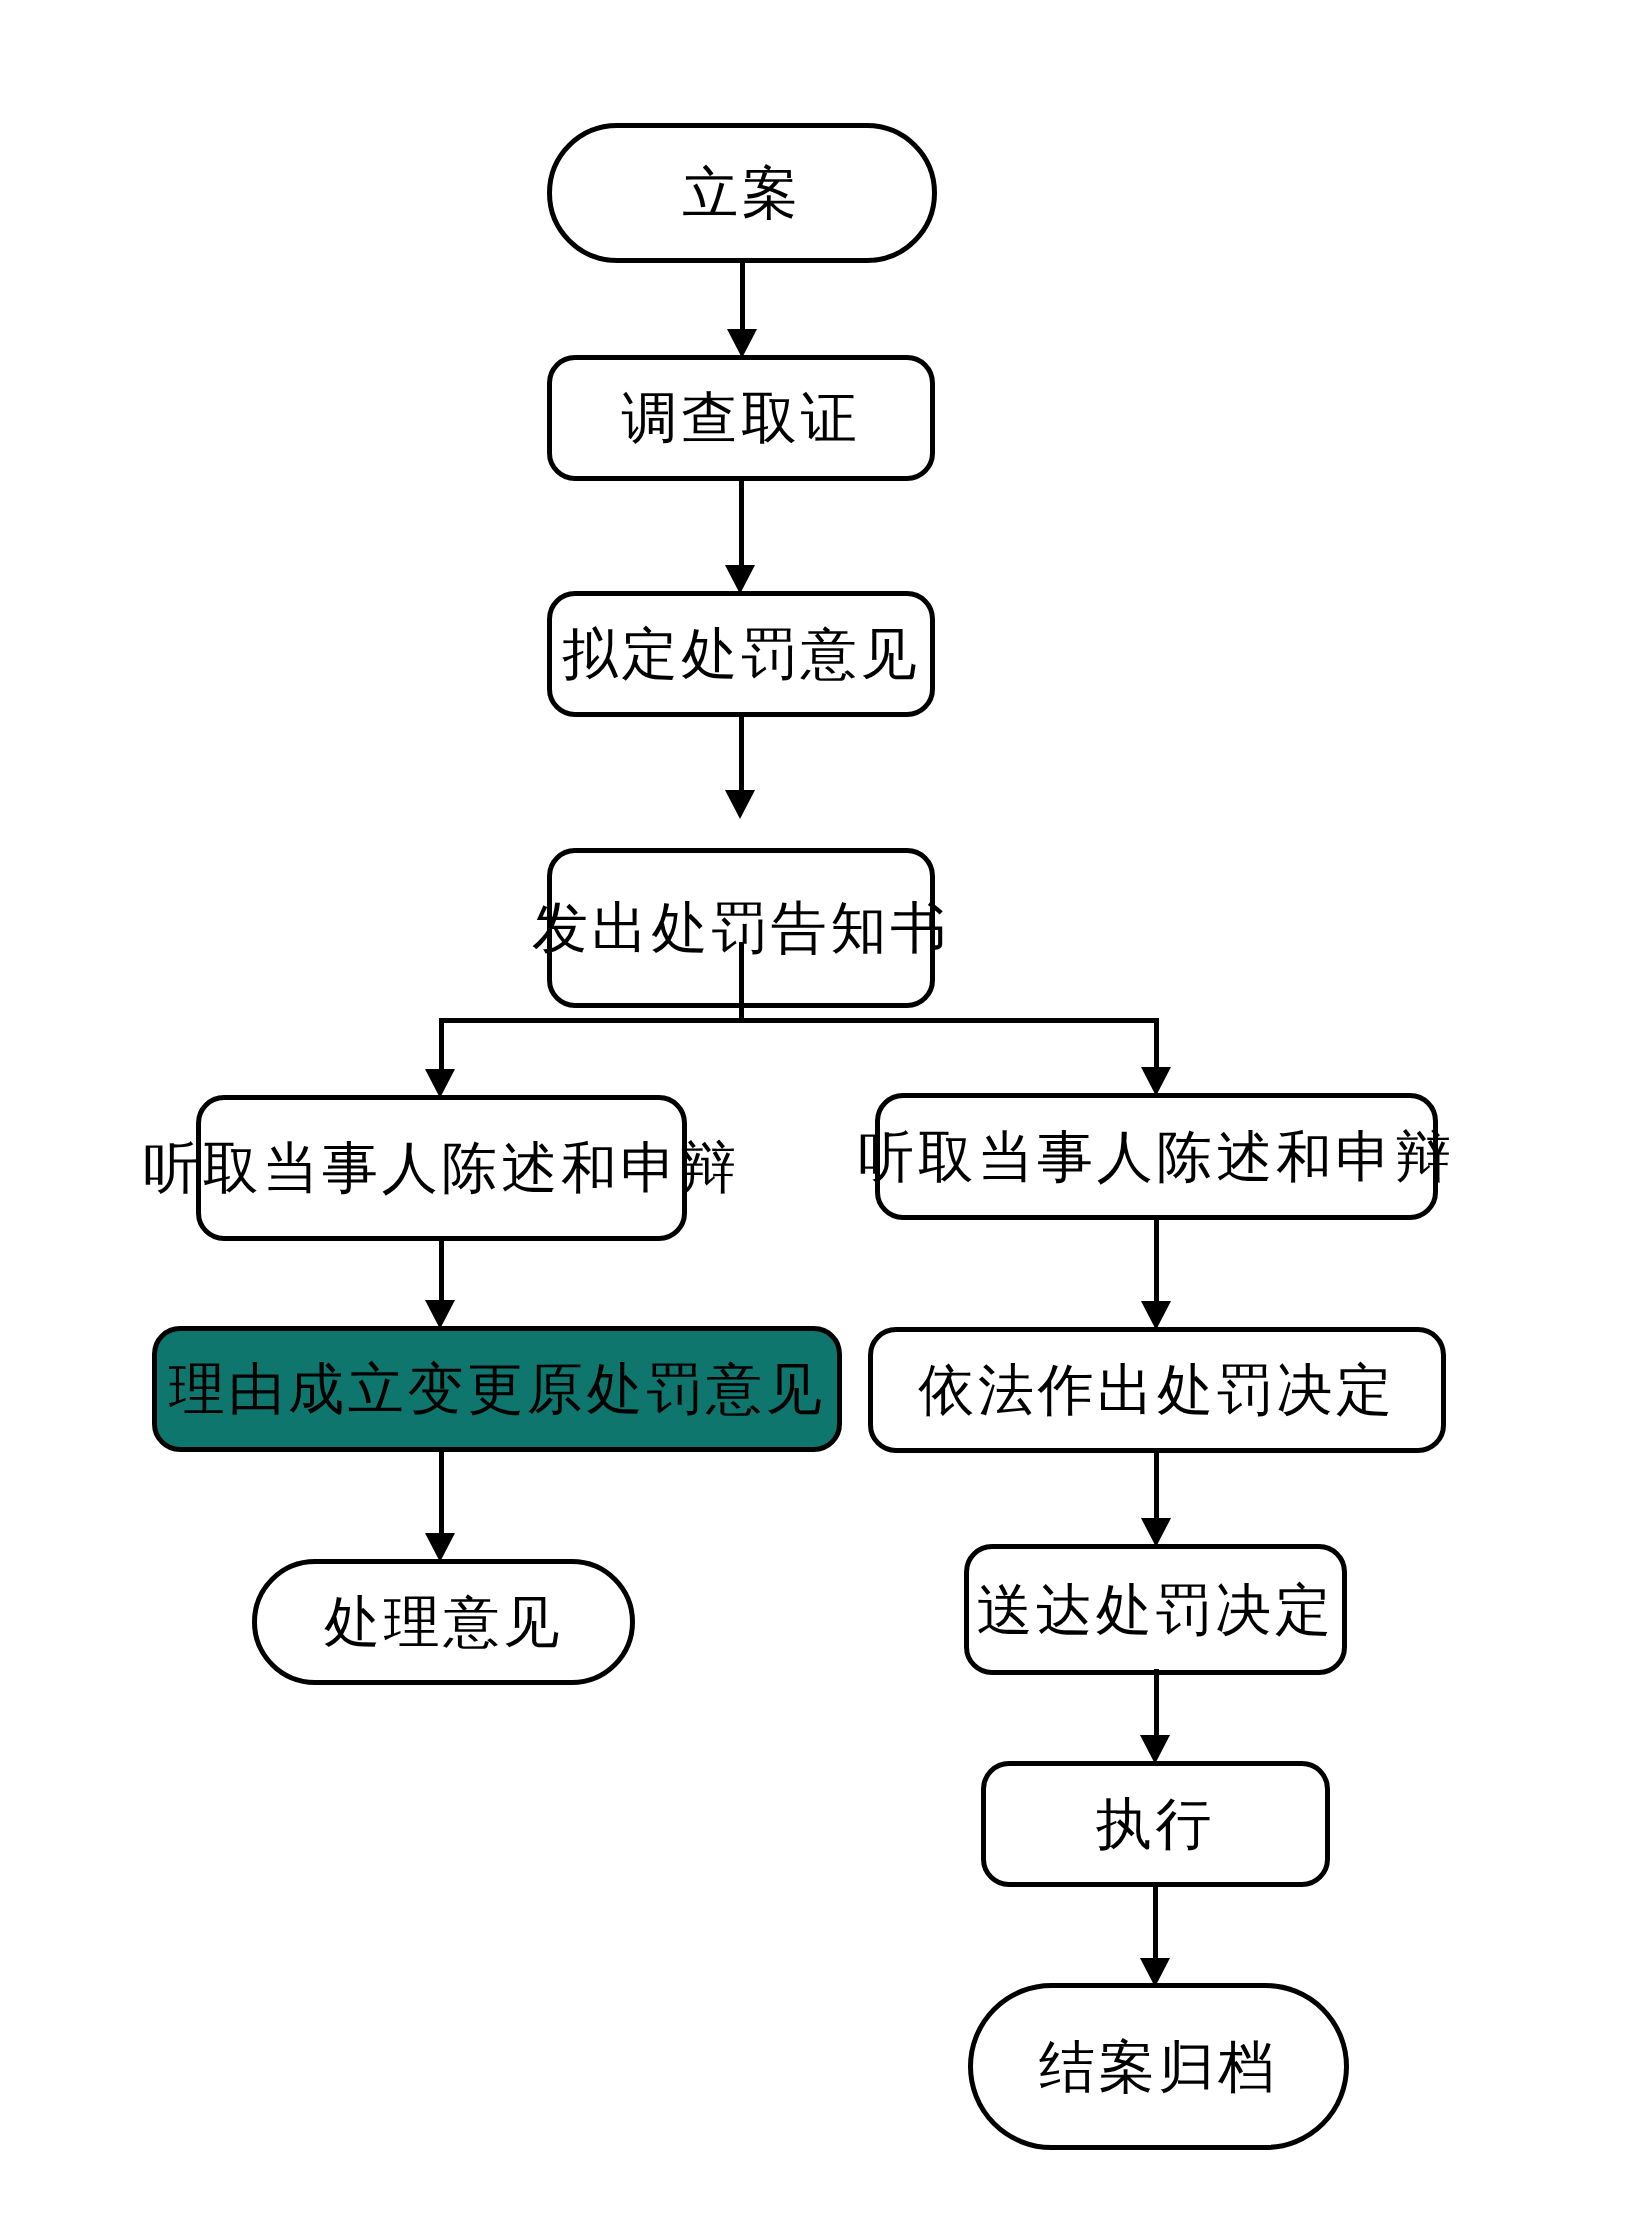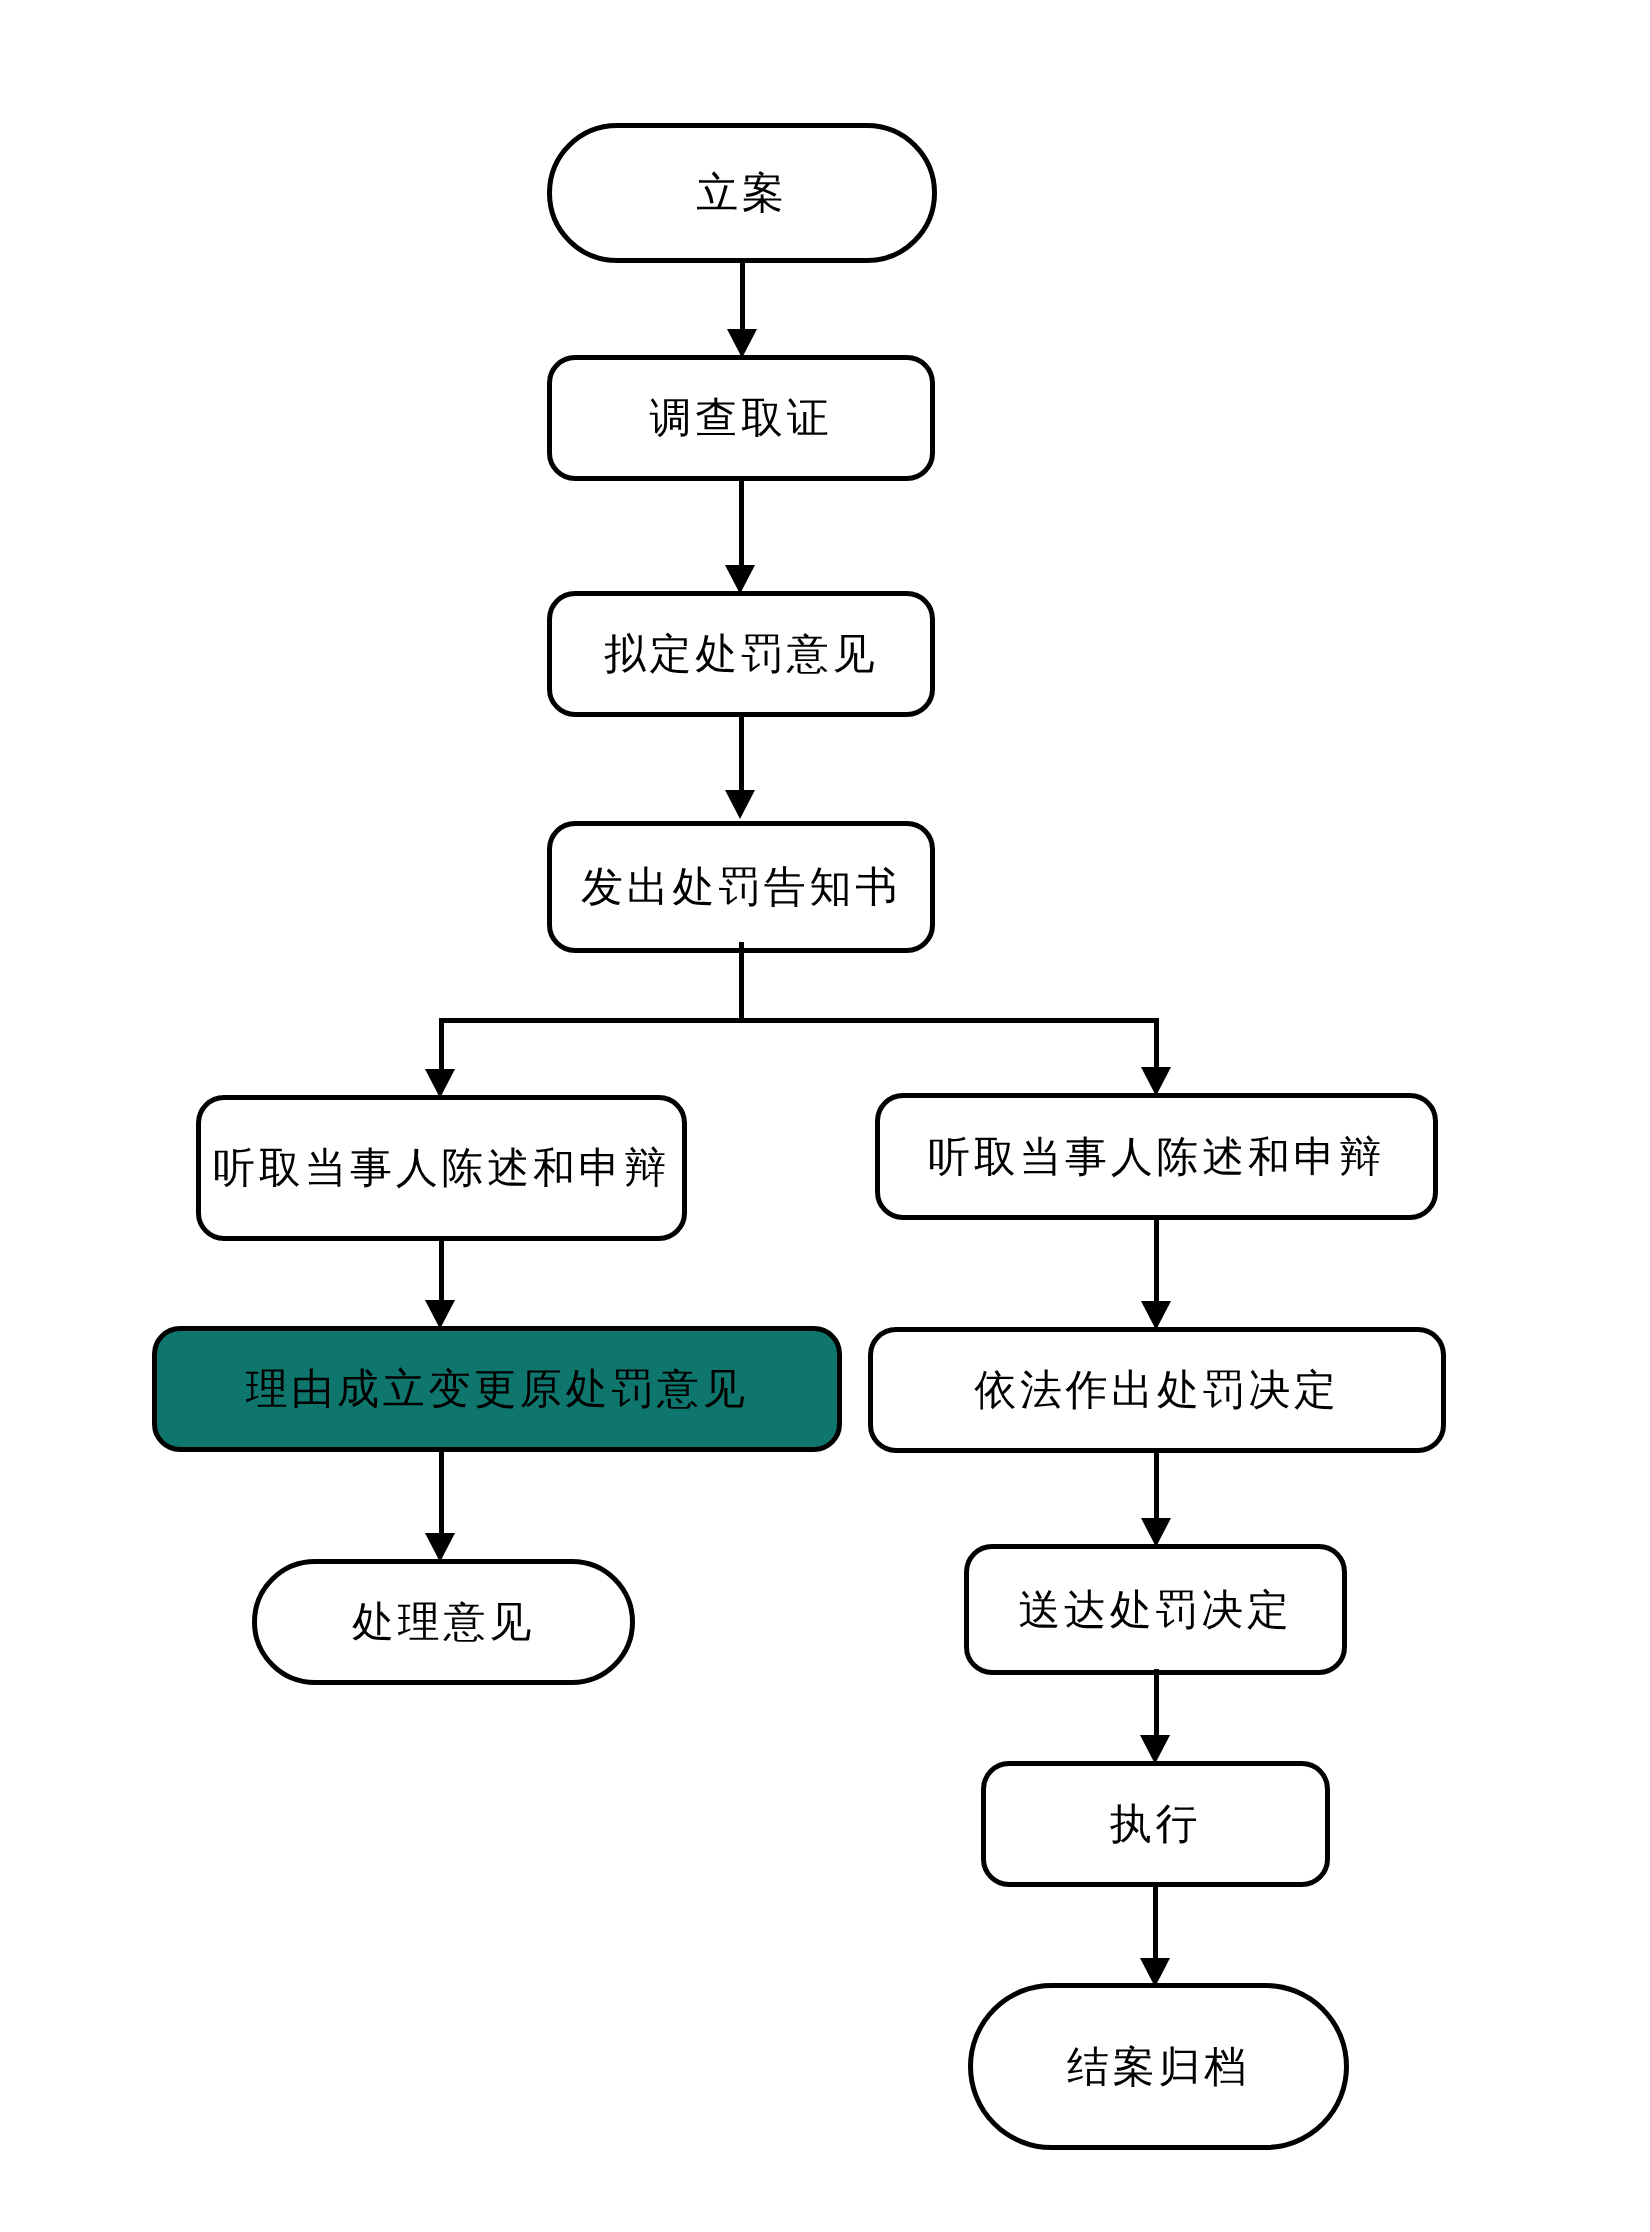--- a/index.html
+++ b/index.html
@@ -16,21 +16,21 @@
     position:absolute;
     box-sizing:border-box;
     border:5.5px solid #000000;
     background:#ffffff;
     display:flex;
     align-items:center;
     justify-content:center;
   }
   .node.rect    { border-radius:28px; }
   .node .label {
-    font-size:42px;
+    font-size:56px;
     color:#000000;
     letter-spacing:3.7px;
     white-space:nowrap;
     line-height:1;
   }
   .vline { position:absolute; width:4.6px;  background:#000000; }
   .hline { position:absolute; height:4.6px; background:#000000; }
   .arrowhead {
     position:absolute;
     width:0; height:0;
@@ -45,21 +45,21 @@
 <div class="canvas">
     <div class="node stadium" style="left: 547px; top: 123px; width: 390px; height: 140px; border-radius: 70px; border-color: rgb(0, 0, 0); background: rgb(255, 255, 255);">
       <span class="label">立案</span>
     </div>
     <div class="node rect" style="left: 547px; top: 355px; width: 388px; height: 126px; border-color: rgb(0, 0, 0); background: rgb(255, 255, 255);">
       <span class="label">调查取证</span>
     </div>
     <div class="node rect" style="left: 547px; top: 591px; width: 388px; height: 126px; border-color: rgb(0, 0, 0); background: rgb(255, 255, 255);">
       <span class="label">拟定处罚意见</span>
     </div>
-    <div class="node rect" style="left: 547px; top: 821px; width: 388px; height: 132px; border-color: rgb(0, 0, 0); background: rgb(255, 255, 255);">
+    <div class="node rect" style="left: 547px; top: 848px; width: 388px; height: 160px; border-color: rgb(0, 0, 0); background: rgb(255, 255, 255);">
       <span class="label">发出处罚告知书</span>
     </div>
     <div class="node rect" style="left: 196px; top: 1095px; width: 491px; height: 146px; border-color: rgb(0, 0, 0); background: rgb(255, 255, 255);">
       <span class="label">听取当事人陈述和申辩</span>
     </div>
     <div class="node rect" style="left: 875px; top: 1093px; width: 563px; height: 127px; border-color: rgb(0, 0, 0); background: rgb(255, 255, 255);">
       <span class="label">听取当事人陈述和申辩</span>
     </div>
     <div class="node rect" style="left: 152px; top: 1326px; width: 690px; height: 126px; border-color: rgb(0, 0, 0); background: #0f766e;">
       <span class="label">理由成立变更原处罚意见</span>

